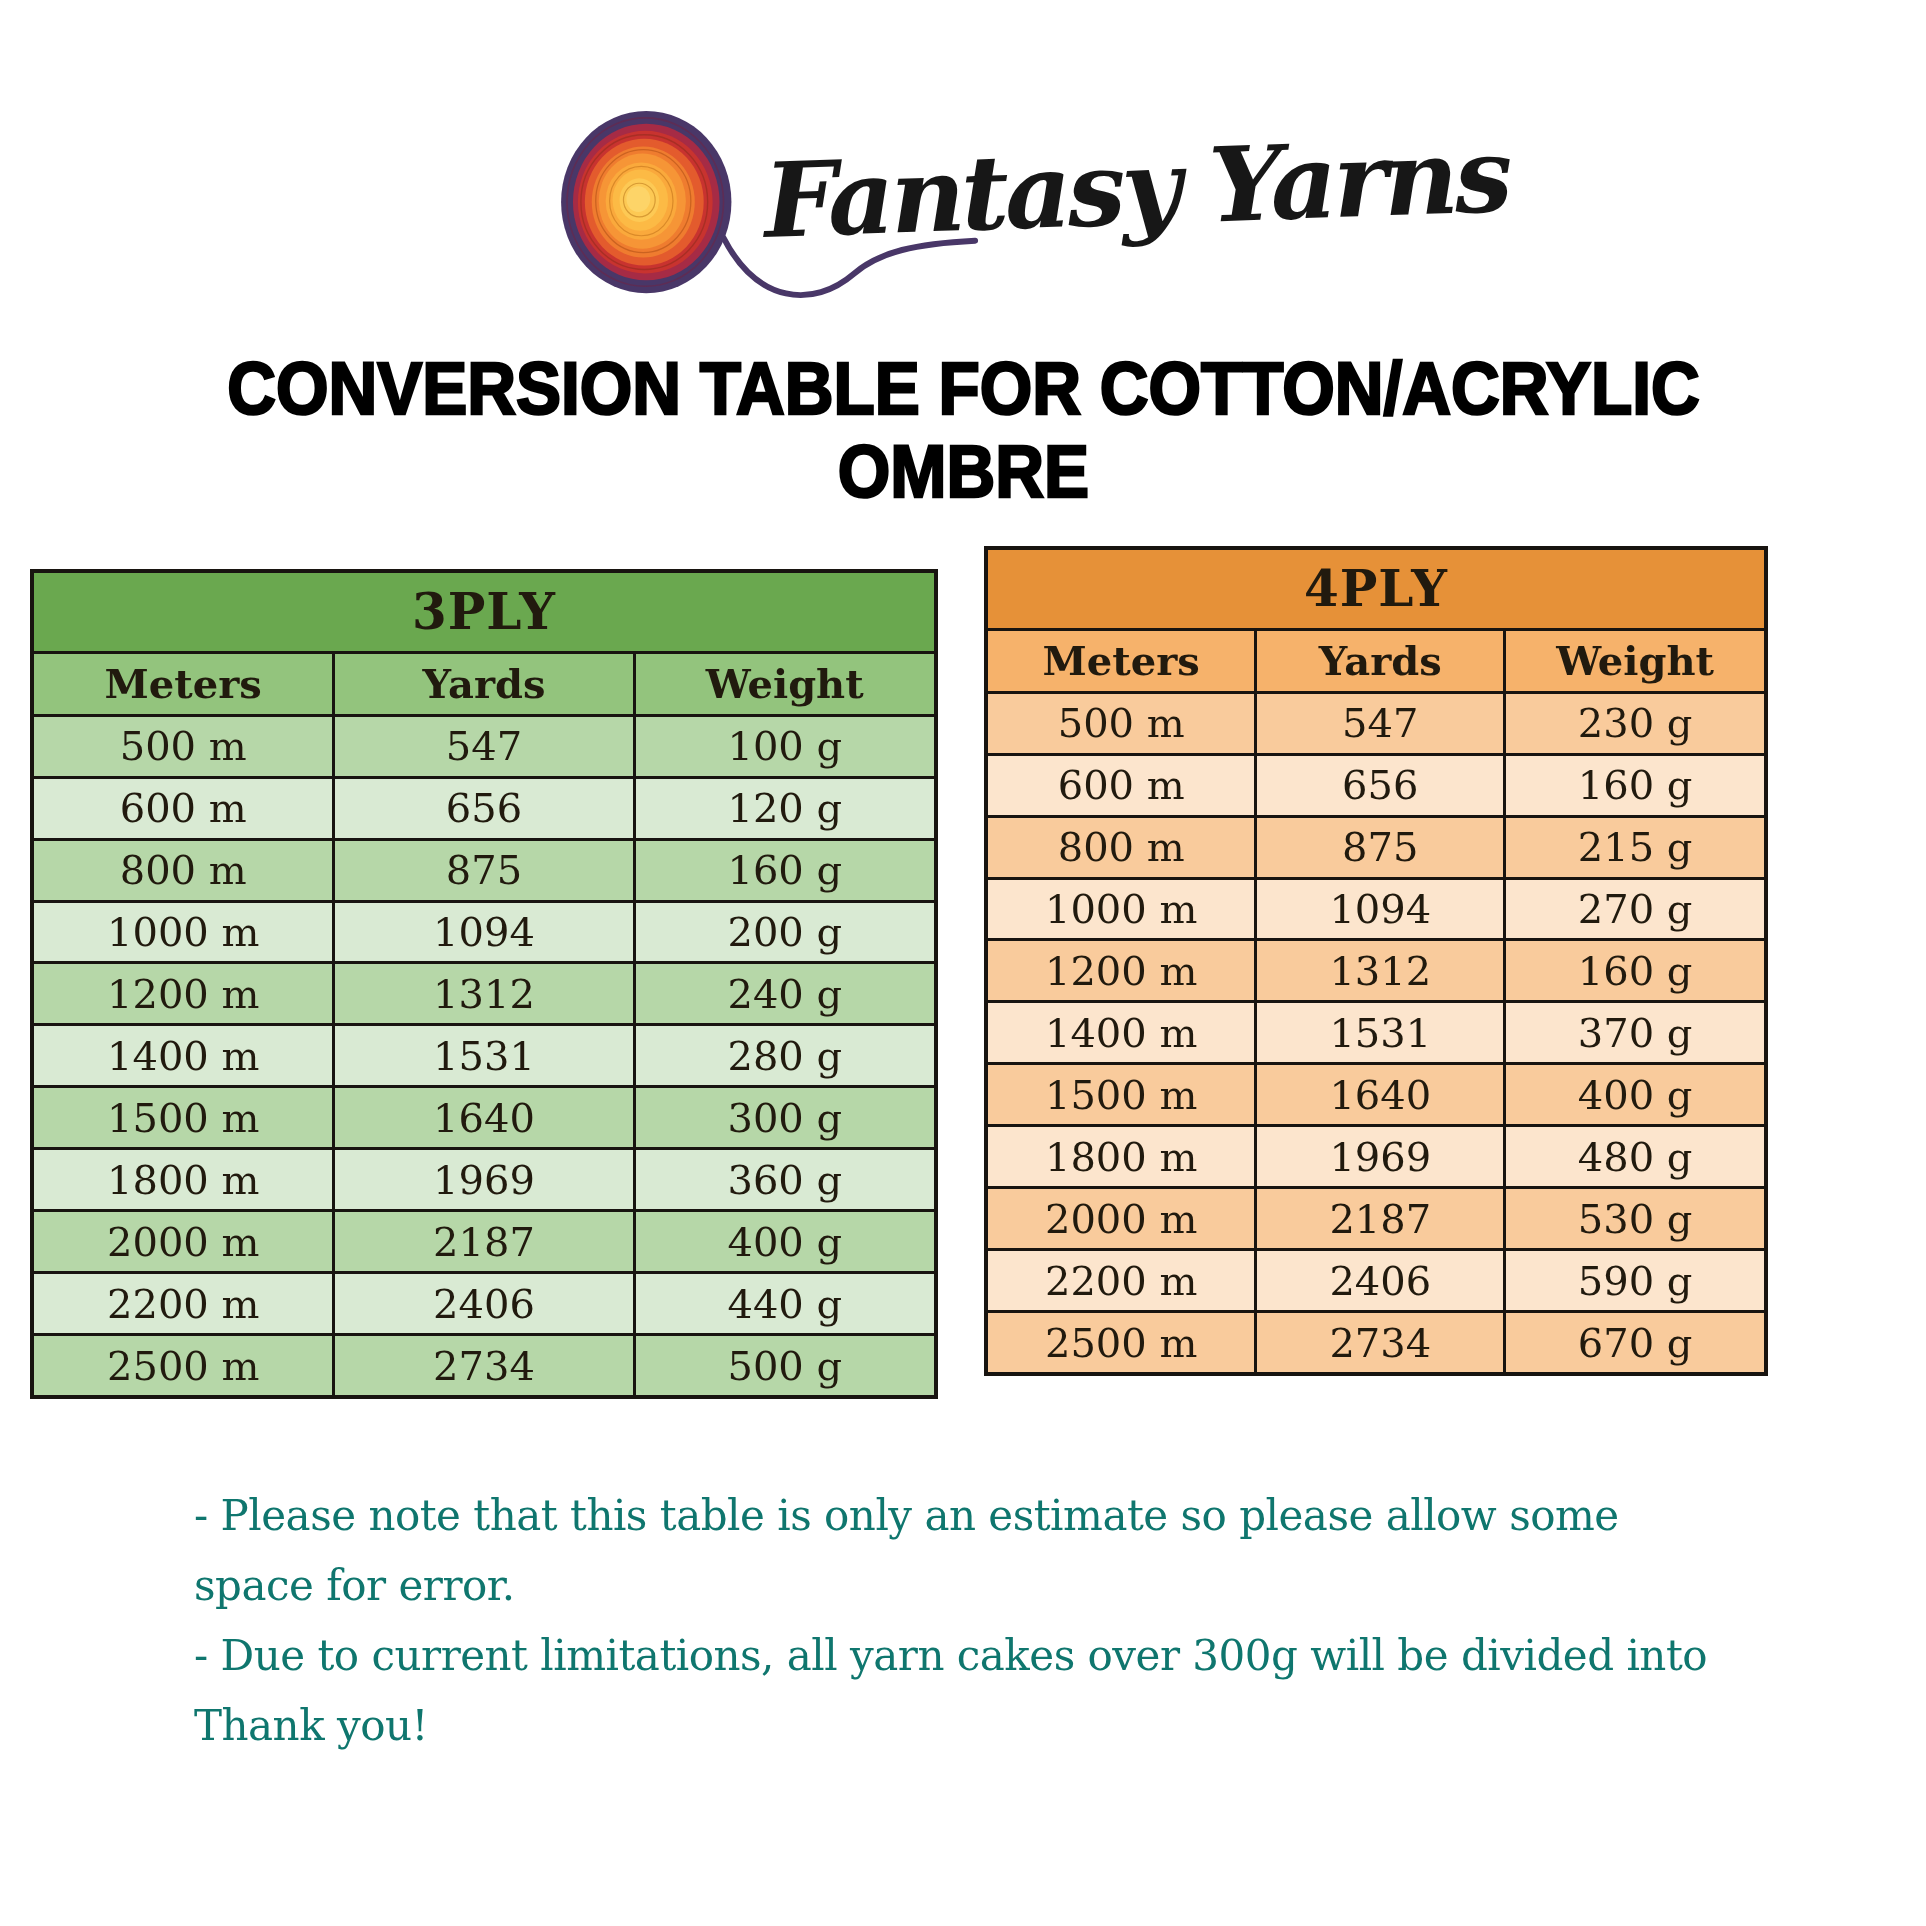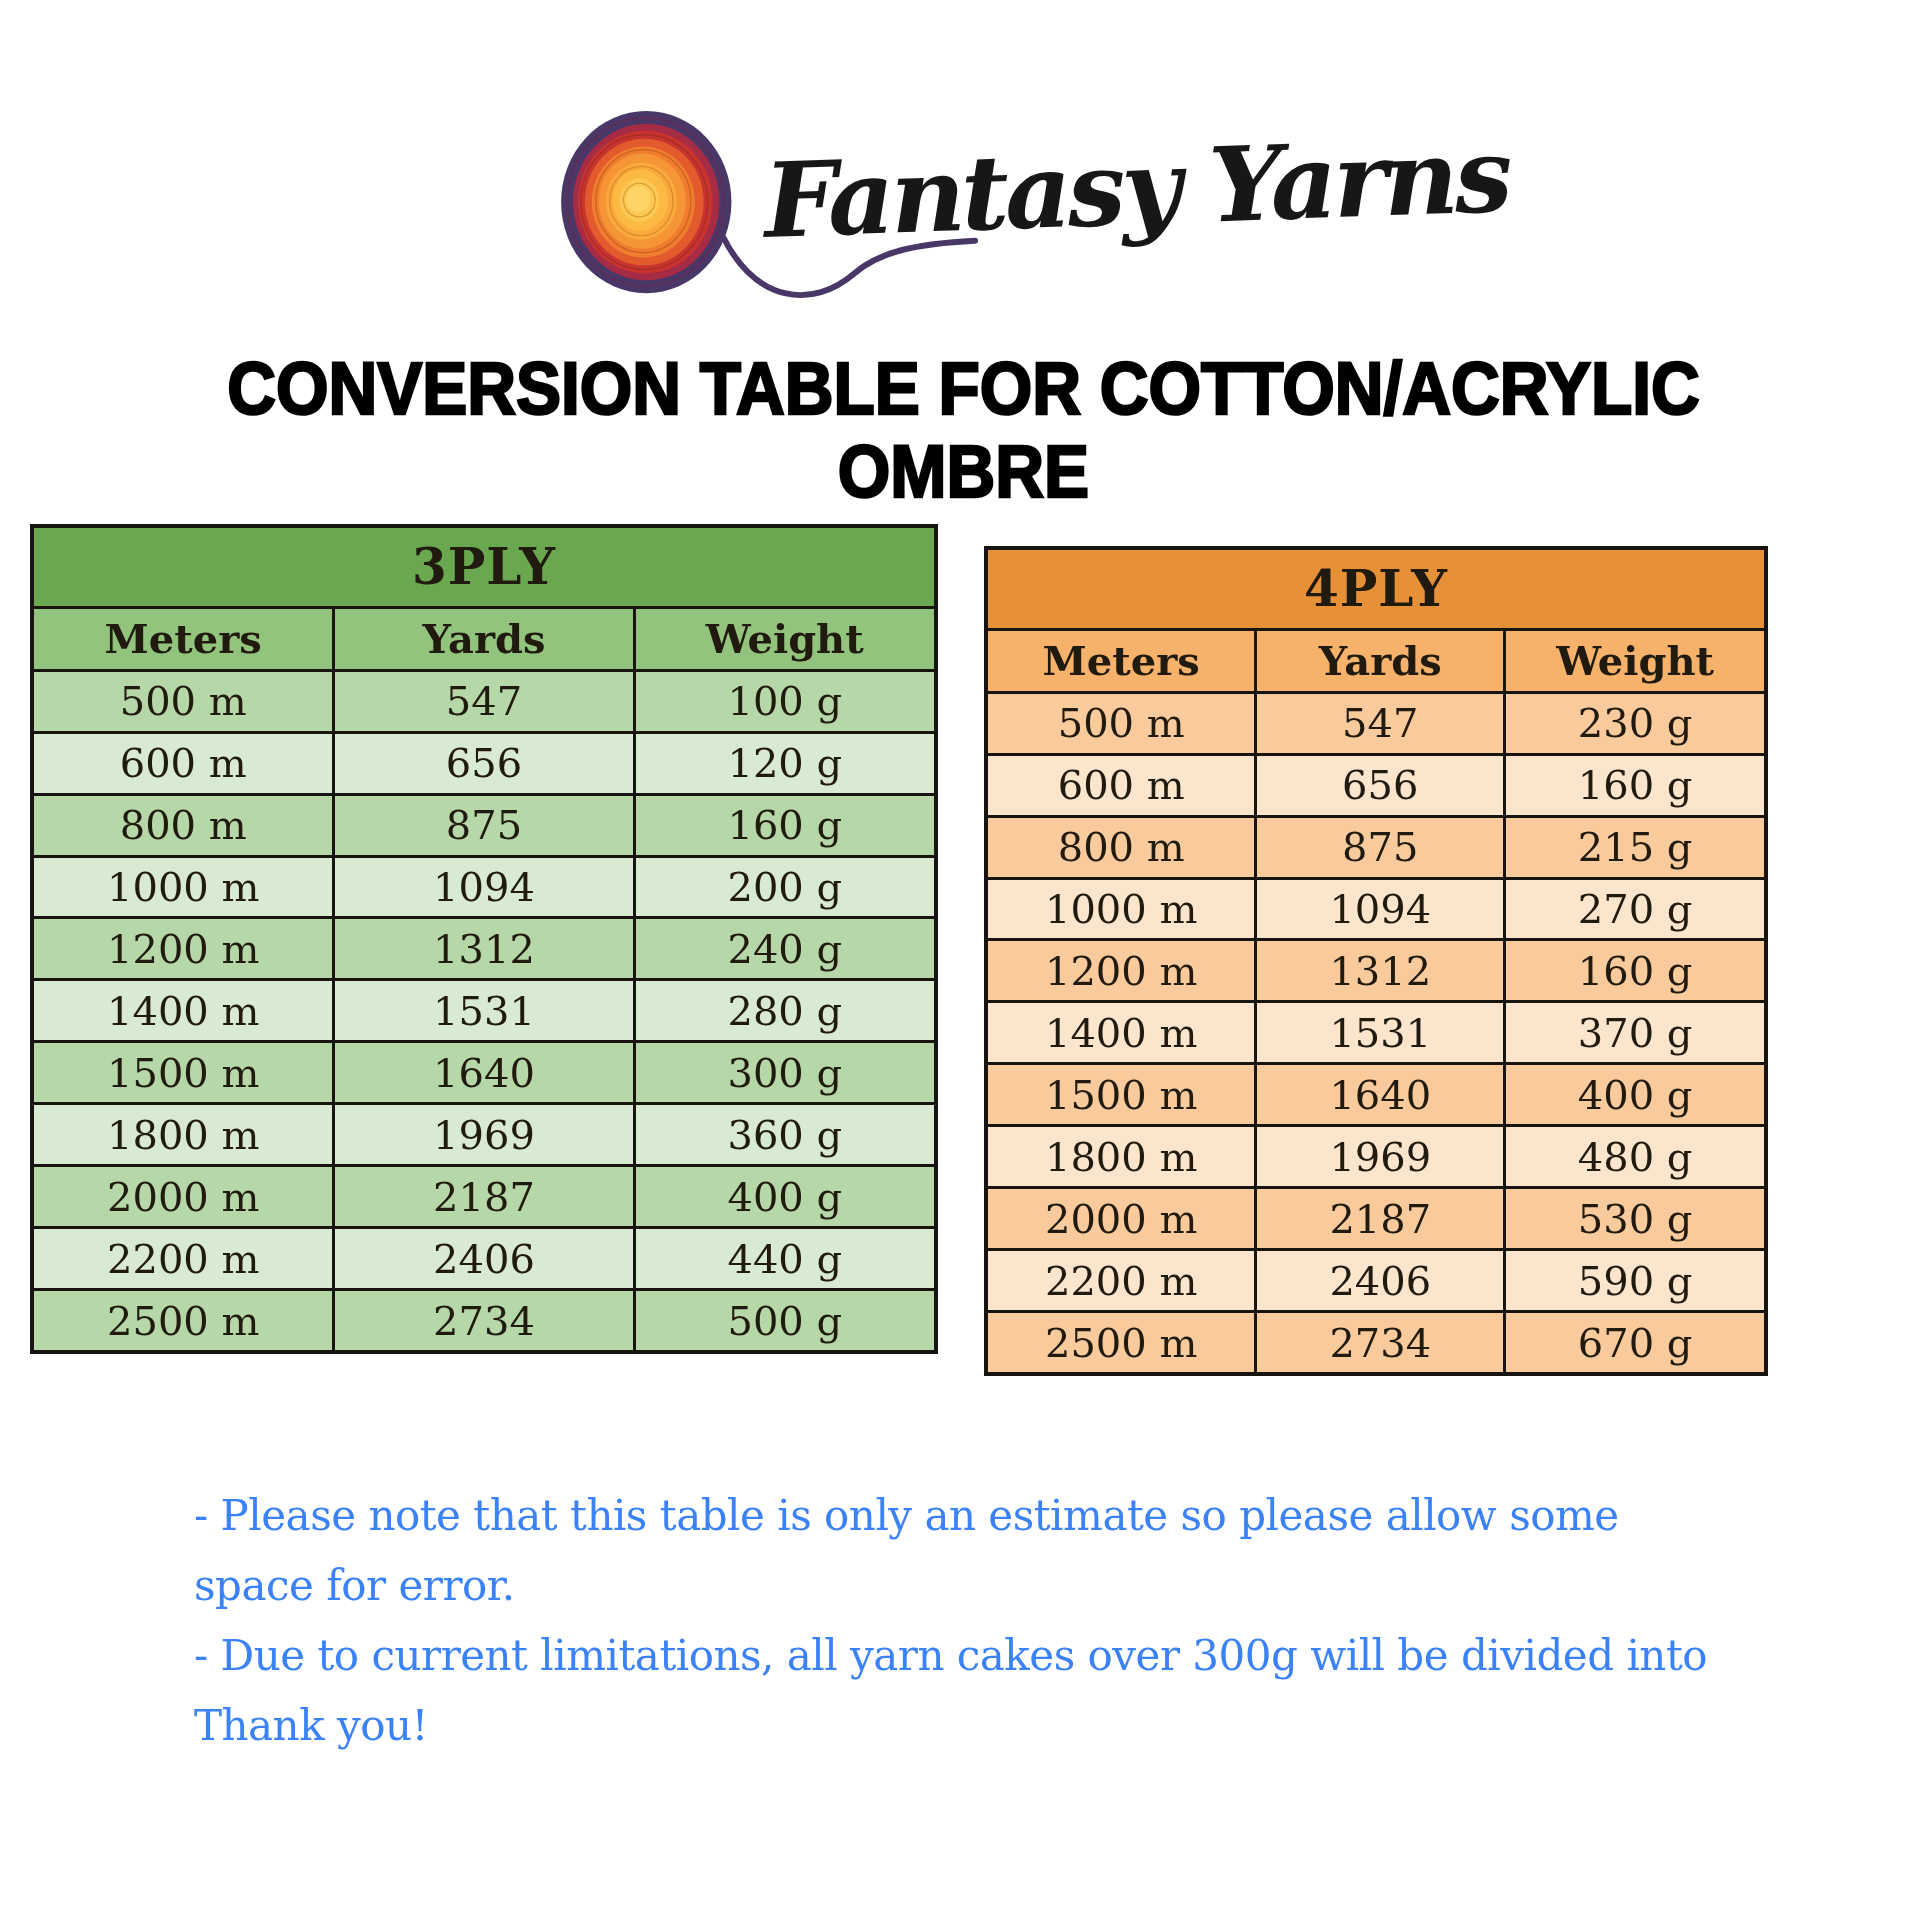--- a/index.html
+++ b/index.html
@@ -30,21 +30,21 @@
     transform:scaleX(0.9);
     transform-origin:center top;
   }
 
   
   table.conv {
     position:absolute; border-collapse:collapse; table-layout:fixed;
     border:4px solid #181410;
     font-family:"DejaVu Serif", serif; color:#211a0e;
   }
-  table.t3 { left:30px;  top:524px; width:908px; height:830px; }
+  table.t3 { left:30px;  top:569px; width:908px; height:830px; }
   table.t4 { left:984px; top:546px; width:784px; height:830px; }
   table.conv th, table.conv td {
     border:3px solid #181410; text-align:center; vertical-align:middle;
     padding:0; overflow:hidden;
   }
   tr.t-head th {
     height:74px; font-size:50px; font-weight:bold;
     background:var(--header); letter-spacing:1px;
   }
   tr.t-cols th {
@@ -53,21 +53,21 @@
     margin-top:28px;
   }
   tr.t-row td { height:56px; font-size:40px; }
   table.conv tr.t-row:nth-of-type(odd)  td { background:var(--odd); }
   table.conv tr.t-row:nth-of-type(even) td { background:var(--even); }
 
   
   .notes {
     position:absolute; left:194px; top:1481px; width:1604px;
     font-family:"DejaVu Serif", serif; font-size:42px; line-height:70px;
-    color:#3b82f6; letter-spacing:-0.5px;
+    color:#0f766e; letter-spacing:-0.5px;
   }
   .notes .note-line { display:block; }
 </style>
 </head>
 <body>
 
 <div class="page">
 
   <div class="logo-wrap">
     <svg class="yarn-svg" viewBox="0 0 440 210" aria-hidden="true">

